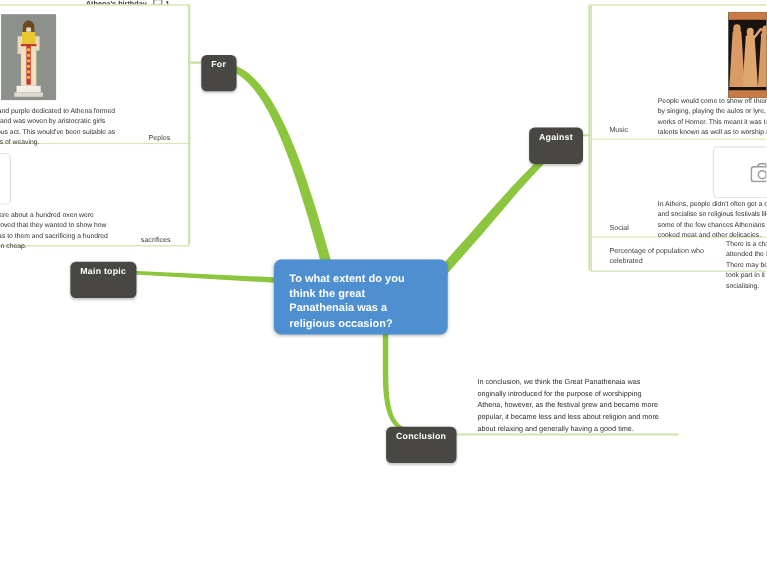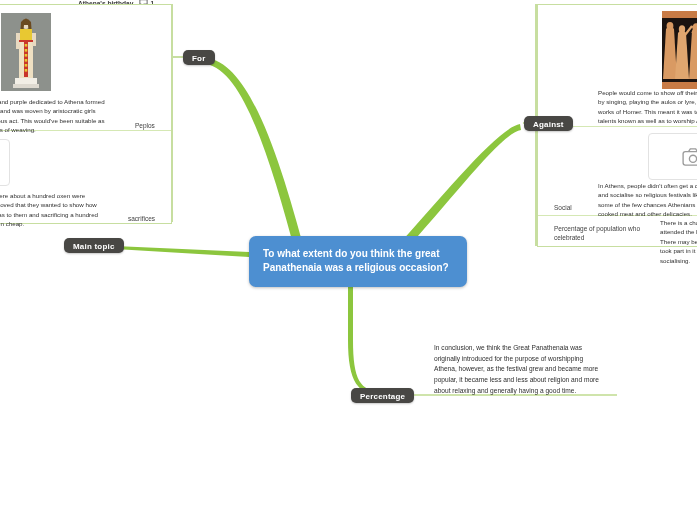--- a/index.html
+++ b/index.html
@@ -26,34 +26,34 @@
 
   
   .chip {
     position: absolute;
     background: #484744;
     color: #ffffff;
     font-size: 8px;
     font-weight: bold;
     letter-spacing: .2px;
     border-radius: 5px;
-    padding: 5px 9px 2px 9px;
+    padding: 5px 9px 20px 9px;
     white-space: nowrap;
     line-height: 1;
     box-shadow: 0 1px 2px rgba(0,0,0,.22);
   }
 
   
   #central {
     position: absolute;
     left: 249px; top: 236px;
-    width: 218px;
+    width: 158px;
     background: #4d8fd1;
     border-radius: 7px;
-    padding: 11px 14px 13px 14px;
+    padding: 11px 14px 3px 14px;
     color: #ffffff;
     font-size: 10px;
     font-weight: bold;
     line-height: 1.35;
     box-shadow: 0 1px 3px rgba(0,0,0,.25);
   }
 
   
   .sheet {
     position: absolute;
@@ -244,23 +244,23 @@
     </div>
 
     <div class="sheet-row" style="height:32px;">
       <div class="card-label" style="left:16px; top:9px; width:86px;">Percentage of population who celebrated</div>
       <div class="card-body" style="left:122px; top:2px; width:120px;">There is a chance that not everyone who attended the Panathenaia was religious. There may be people who celebrated it and took part in it just for the sake of fun and socialising.</div>
     </div>
   </div>
 
   <div class="chip" style="left:183px; top:50px;">For</div>
 
-  <div class="chip" style="left:481px; top:116px;margin-left:43px;">Against</div>
+  <div class="chip" style="left:481px; top:116px;">Against</div>
 
   <div class="chip" style="left:64px; top:238px;text-align:center;">Main topic</div>
 
-  <div class="chip" style="left:351px; top:388px;">Percentage</div>
+  <div class="chip" style="left:351px; top:388px;">Conclusion</div>
 
   <div id="central">To what extent do you think the great Panathenaia was a religious occasion?</div>
 
   <div id="conclusion-text">In conclusion, we think the Great Panathenaia was originally introduced for the purpose of worshipping Athena, however, as the festival grew and became more popular, it became less and less about religion and more about relaxing and generally having a good time.</div>
 
 </div>
 
 </body></html>

